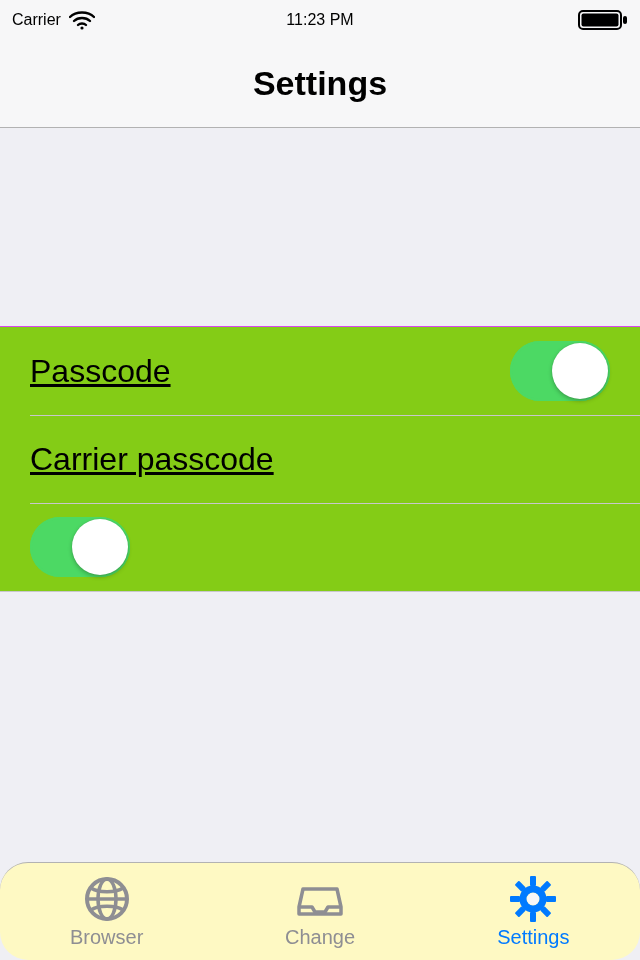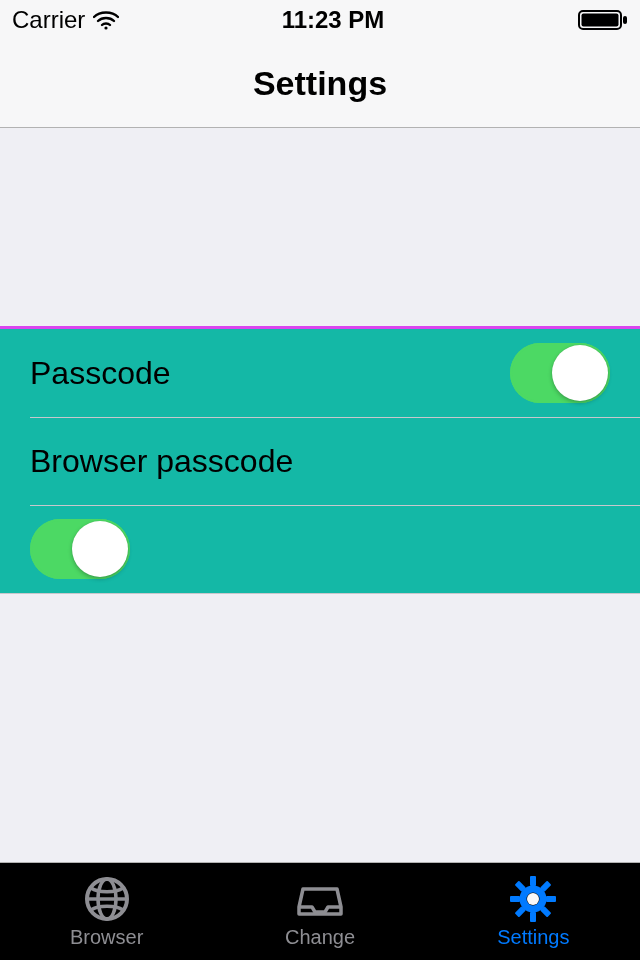--- a/index.html
+++ b/index.html
@@ -13,31 +13,30 @@
     }
 
     
     .status-bar {
       height: 40px;
       background: #f7f7f8;
       display: flex;
       align-items: center;
       justify-content: space-between;
       padding: 0 12px;
-      font-size: 24px;
+      font-size: 16px;
       font-weight: 400;
       color: #000;
     }
     .status-left { display: flex; align-items: center; gap: 8px; }
     .status-center {
       position: absolute;
       left: 50%;
       transform: translateX(-50%);
-      font-weight: 700;
-      margin-left: 13px;
+      font-weight: 400;
     }
     .status-right { display: flex; align-items: center; }
 
     .wifi-icon svg { width: 26px; height: 20px; display: block; }
     .battery-icon svg { width: 50px; height: 22px; display: block; }
 
     
     .nav-bar {
       height: 88px;
       background: #f7f7f8;
@@ -53,23 +52,24 @@
     }
 
     
     .content {
       height: calc(960px - 40px - 88px - 98px);
       overflow: hidden;
     }
     .spacer-top { height: 198px; }
 
     .table-group {
-      background: #14b8a6;
-      border-top: 3px solid #d946ef;
+      background: #84cc16;
+      border-top: 1px solid #d946ef;
       border-bottom: 1px solid #c8c7cc;
+      text-decoration: underline;
     }
 
     .cell {
       display: flex;
       align-items: center;
       justify-content: space-between;
       height: 88px;
       padding: 0 30px;
       position: relative;
     }
@@ -108,23 +108,24 @@
       box-shadow: 0 2px 4px rgba(0,0,0,0.25), 0 0 1px rgba(0,0,0,0.15);
     }
 
     
     .tab-bar {
       position: absolute;
       bottom: 0;
       left: 0;
       right: 0;
       height: 98px;
-      background: #000000;
+      background: #fef9c3;
       border-top: 1px solid #b2b2b2;
       display: flex;
+      border-radius: 28px;
     }
     .tab-item {
       flex: 1;
       display: flex;
       flex-direction: column;
       align-items: center;
       justify-content: center;
       gap: 2px;
       cursor: pointer;
     }
@@ -169,21 +170,21 @@
   <div class="table-group">
 
     <div class="cell">
       <div class="cell-label">Passcode</div>
       <div class="toggle">
         <div class="toggle-knob"></div>
       </div>
     </div>
 
     <div class="cell">
-      <div class="cell-label">Browser passcode</div>
+      <div class="cell-label">Carrier passcode</div>
     </div>
 
     <div class="cell">
       <div class="toggle">
         <div class="toggle-knob"></div>
       </div>
     </div>
 
   </div>
 </div>

